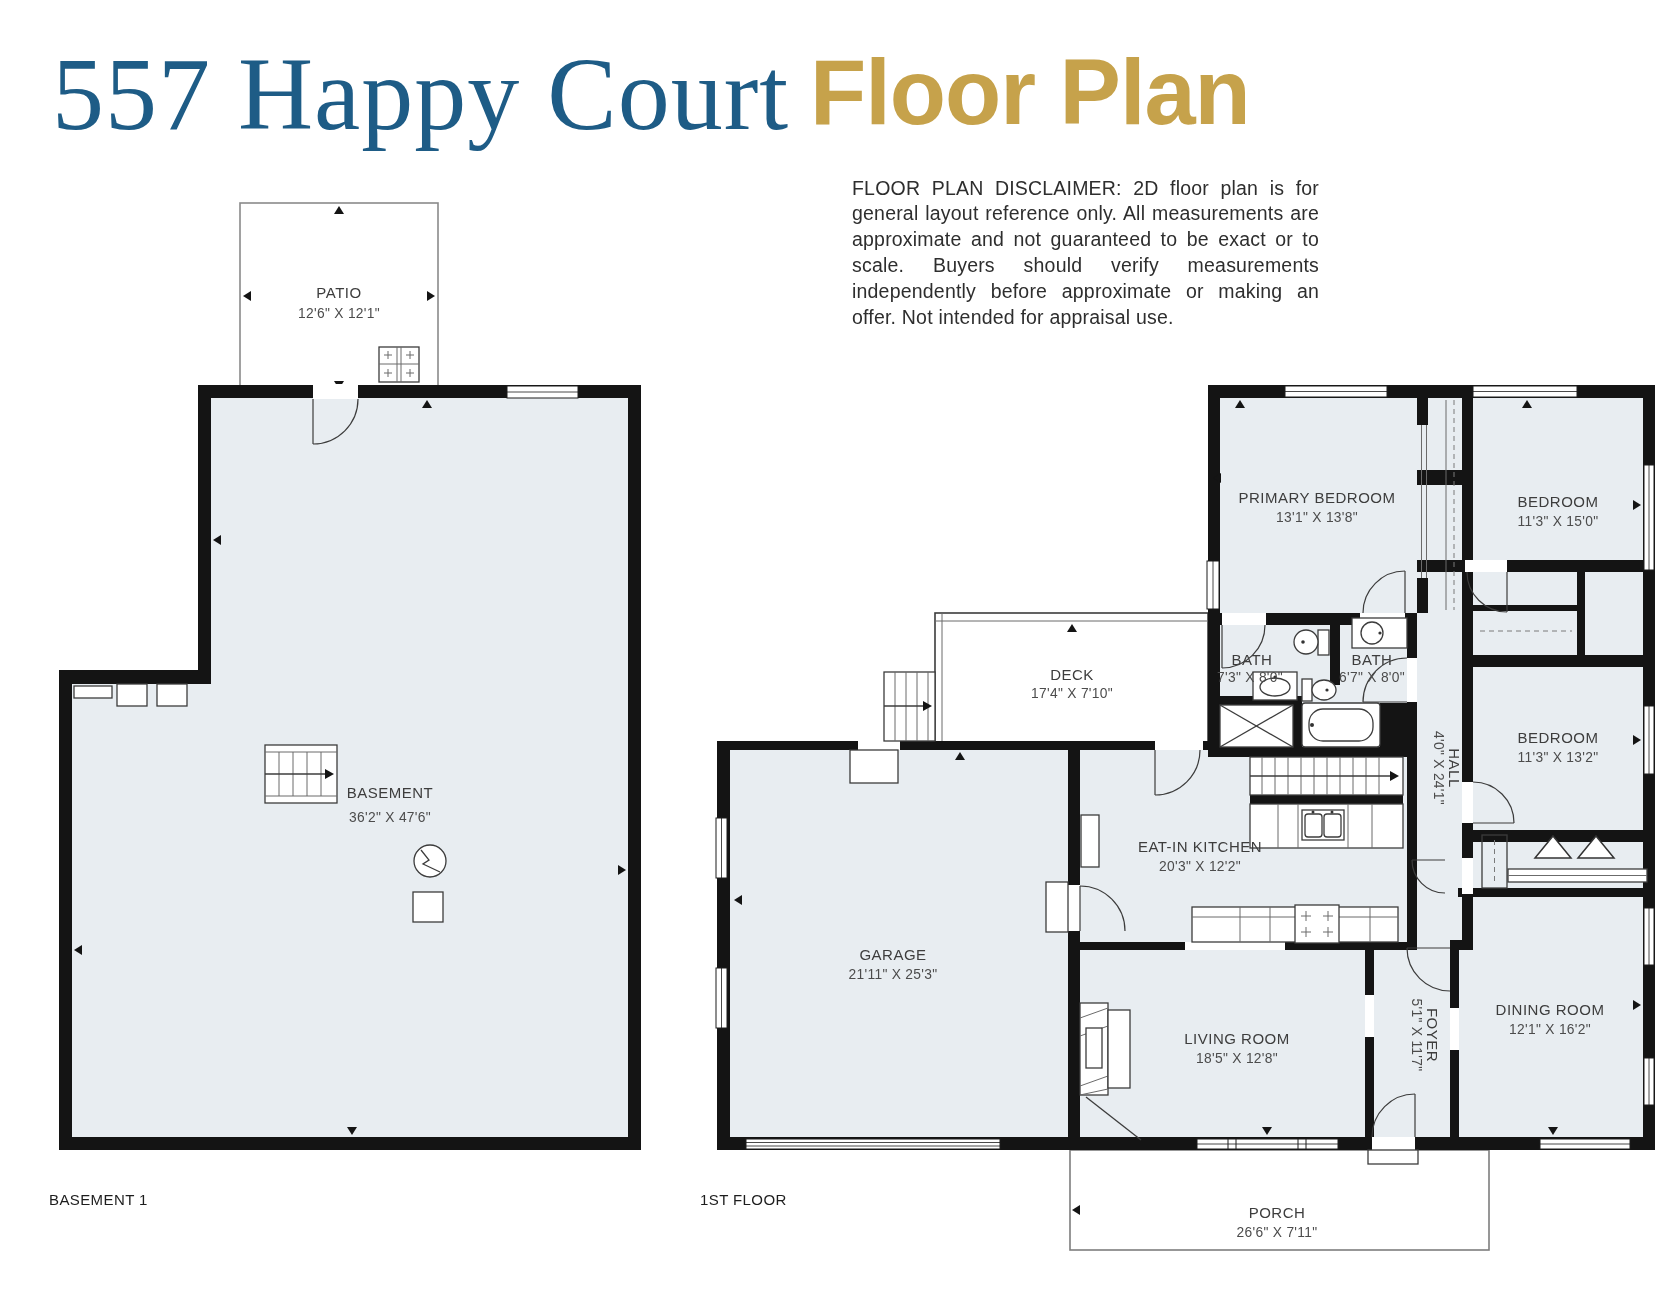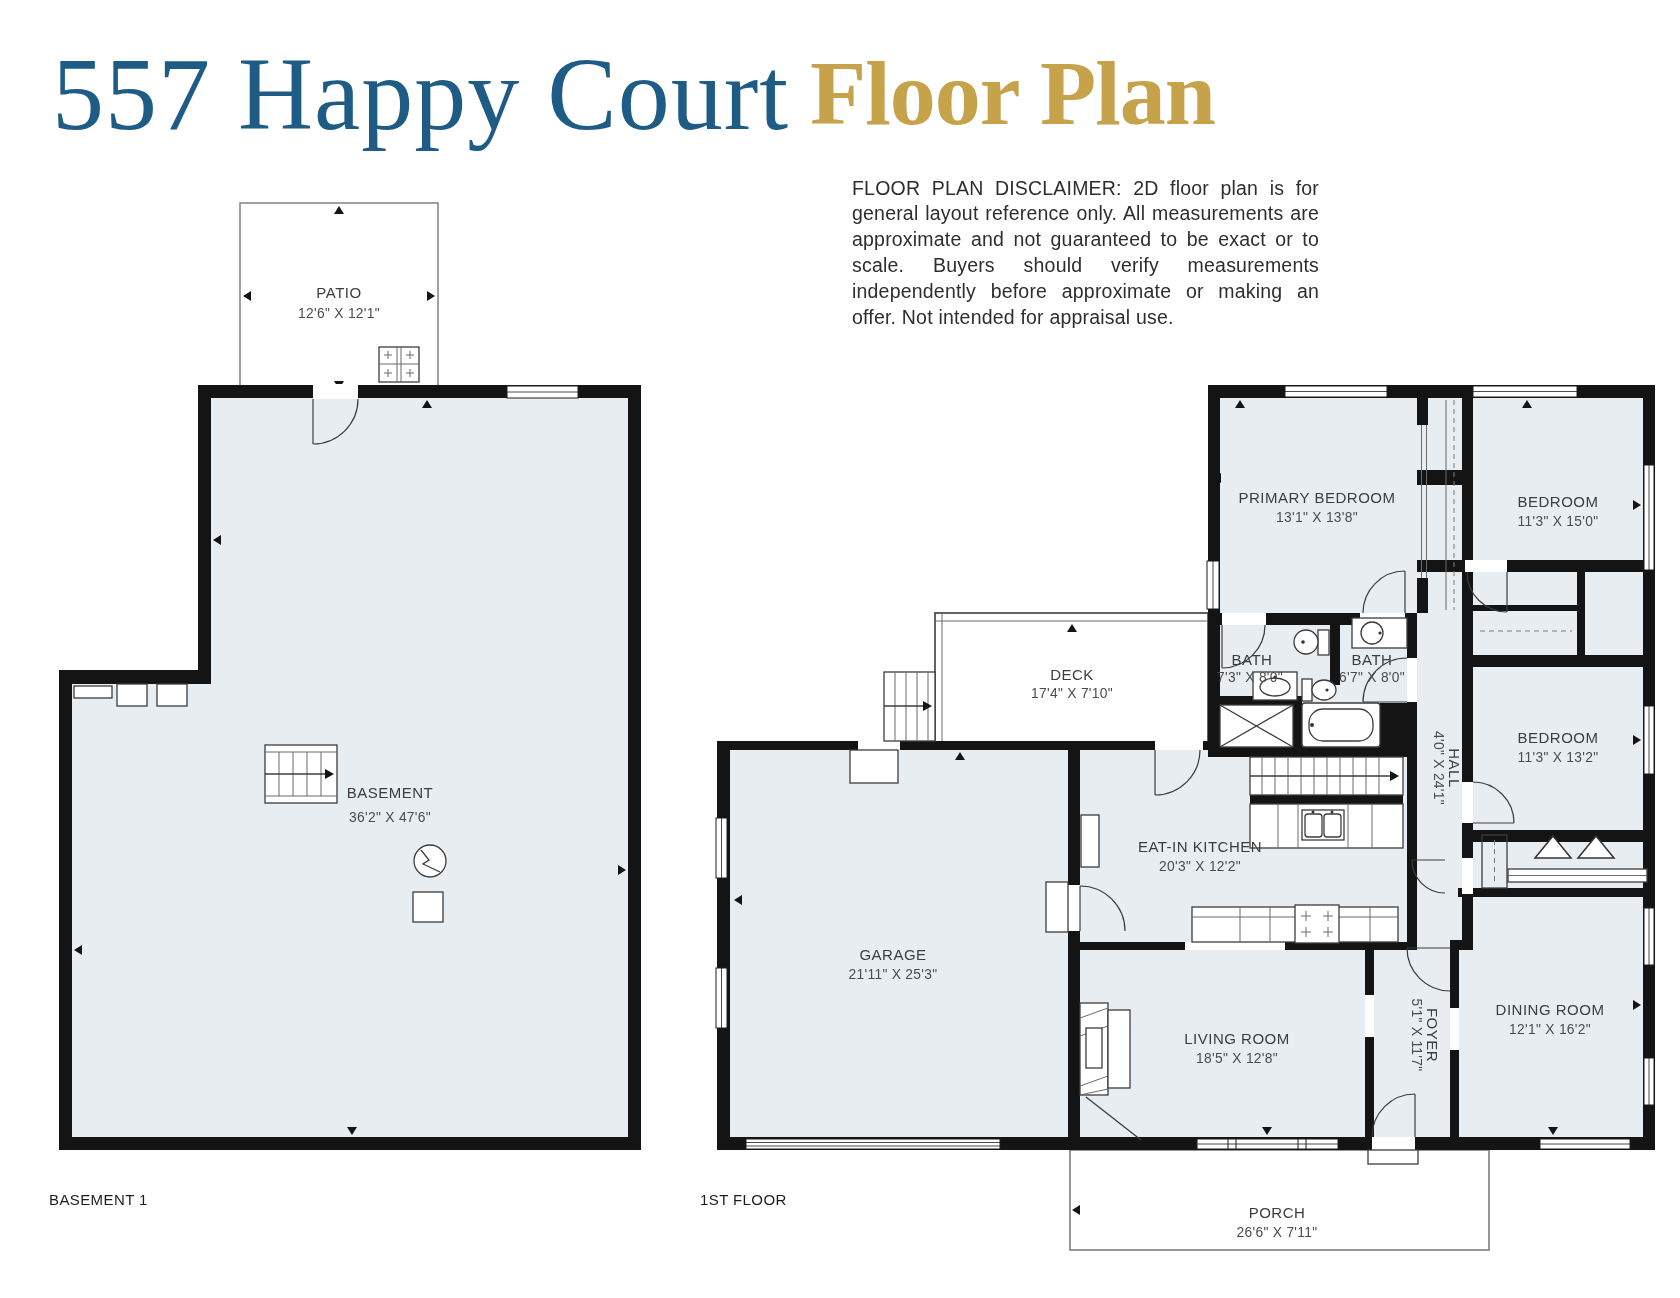--- a/index.html
+++ b/index.html
@@ -2,21 +2,21 @@
 <html><head>
 <meta charset="utf-8">
 <style>
   html,body{margin:0;padding:0;background:#fff;}
   .page{position:relative;width:1680px;height:1298px;background:#fff;overflow:hidden;
         font-family:"Liberation Sans",sans-serif;padding-left:8px;}
   .address{position:absolute;left:52px;top:34px;width:800px;
            font-family:"Liberation Serif",serif;font-weight:400;
            font-size:104px;letter-spacing:1px;color:#1e5c86;white-space:nowrap;}
   .fp-title{position:absolute;left:810px;top:40px;
-            font-family:Liberation Serif, serif;font-weight:700;
+            font-family:Liberation Sans, sans-serif;font-weight:700;
             font-size:92px;letter-spacing:-1px;color:#c6a24b;white-space:nowrap;}
   .disclaimer{position:absolute;left:852px;top:156px;width:467px;
               font-size:19.5px;line-height:1.33;color:#2e2e2e;
               text-align:justify;letter-spacing:.2px;}
   svg{position:absolute;left:0;top:0;}
   .wall{fill:#141414;}
   .room{fill:#e8edf1;}
   .white{fill:#ffffff;}
   .thin{fill:none;stroke:#3c3c3c;stroke-width:1.3;}
   .thin2{fill:none;stroke:#6b6b6b;stroke-width:1;}

